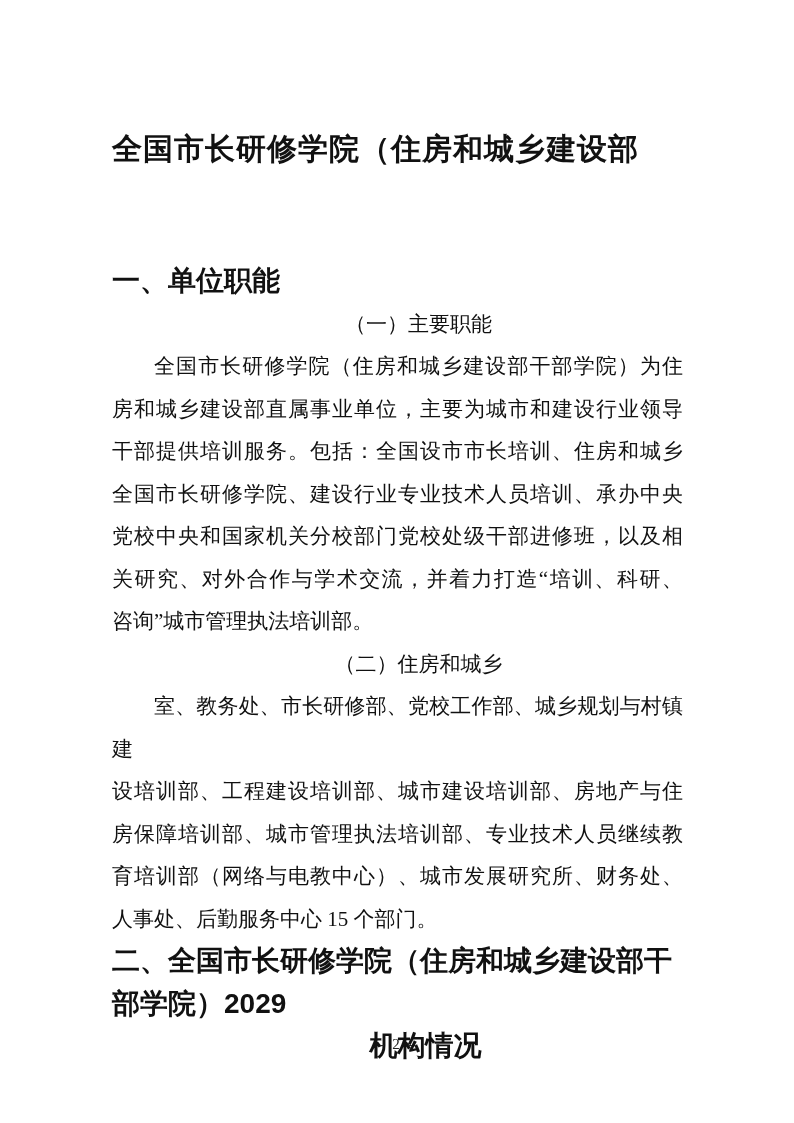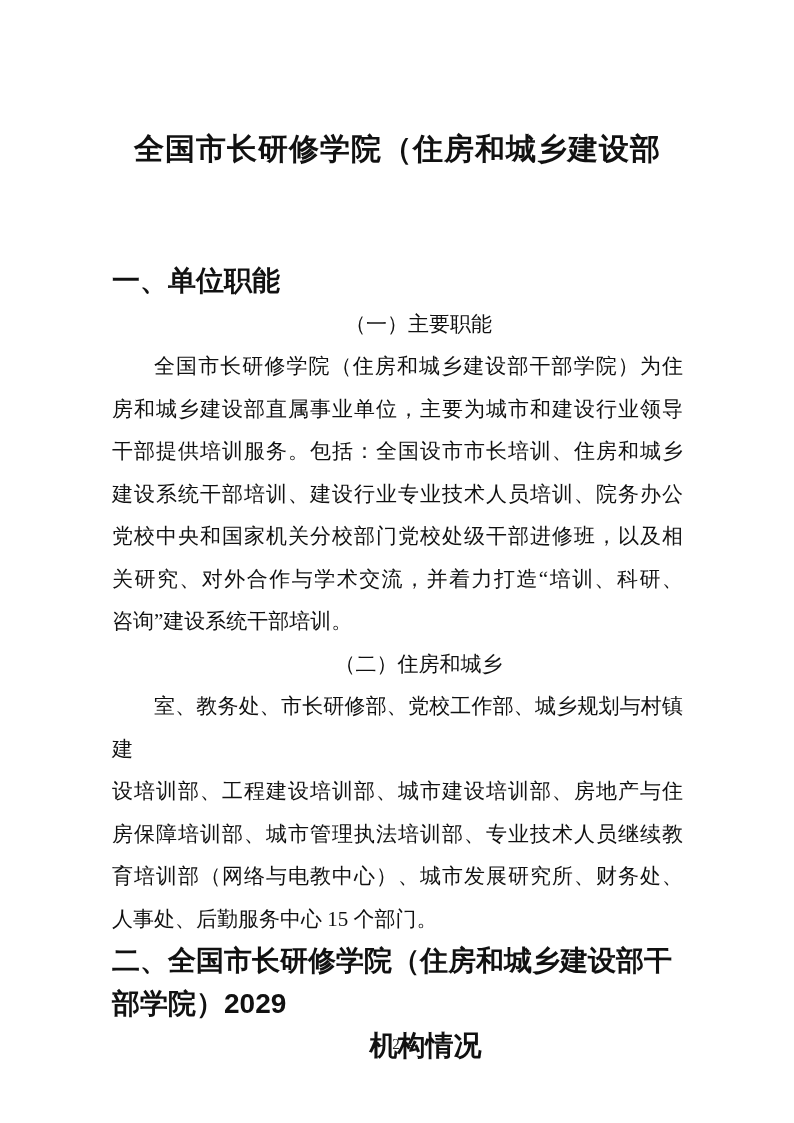--- a/index.html
+++ b/index.html
@@ -10,21 +10,20 @@
     background: #ffffff;
     overflow: hidden;
     font-family: "Liberation Serif", "DejaVu Serif", serif;
     color: #111111;
   }
   .doc-title {
     position: absolute;
     top: 118px;
     left: 112px;
     width: 571px;
-    text-align: center;
     font-weight: 700;
     font-size: 30px;
     line-height: 62px;
     letter-spacing: 1px;
     font-family: "Liberation Serif", "DejaVu Serif", serif;
   }
   .doc-body {
     position: absolute;
     top: 260px;
     left: 112px;
@@ -61,24 +60,24 @@
     <div>全国市长研修学院（住房和城乡建设部</div>
   </div>
 
   <div class="doc-body">
     <div class="h1">一、单位职能</div>
     <div class="indent">（一）主要职能</div>
     <div class="para">
         <div class="line fill">全国市长研修学院（住房和城乡建设部干部学院）为住</div>
         <div class="line fill">房和城乡建设部直属事业单位，主要为城市和建设行业领导</div>
         <div class="line fill">干部提供培训服务。包括：全国设市市长培训、住房和城乡</div>
-        <div class="line fill">建设系统干部培训、建设行业专业技术人员培训、院务办公</div>
+        <div class="line fill">全国市长研修学院、建设行业专业技术人员培训、承办中央</div>
         <div class="line fill">党校中央和国家机关分校部门党校处级干部进修班，以及相</div>
         <div class="line fill">关研究、对外合作与学术交流，并着力打造“培训、科研、</div>
-        <div class="line">咨询”建设系统干部培训。</div>
+        <div class="line">咨询”城市管理执法培训部。</div>
       </div>
     <div class="indent">（二）住房和城乡</div>
     <div class="para">
         <div class="line fill">室、教务处、市长研修部、党校工作部、城乡规划与村镇建</div>
         <div class="line fill">设培训部、工程建设培训部、城市建设培训部、房地产与住</div>
         <div class="line fill">房保障培训部、城市管理执法培训部、专业技术人员继续教</div>
         <div class="line fill">育培训部（网络与电教中心）、城市发展研究所、财务处、</div>
         <div class="line">人事处、后勤服务中心 15 个部门。</div>
       </div>
     <div class="h1">二、全国市长研修学院（住房和城乡建设部干部学院）2029</div>

